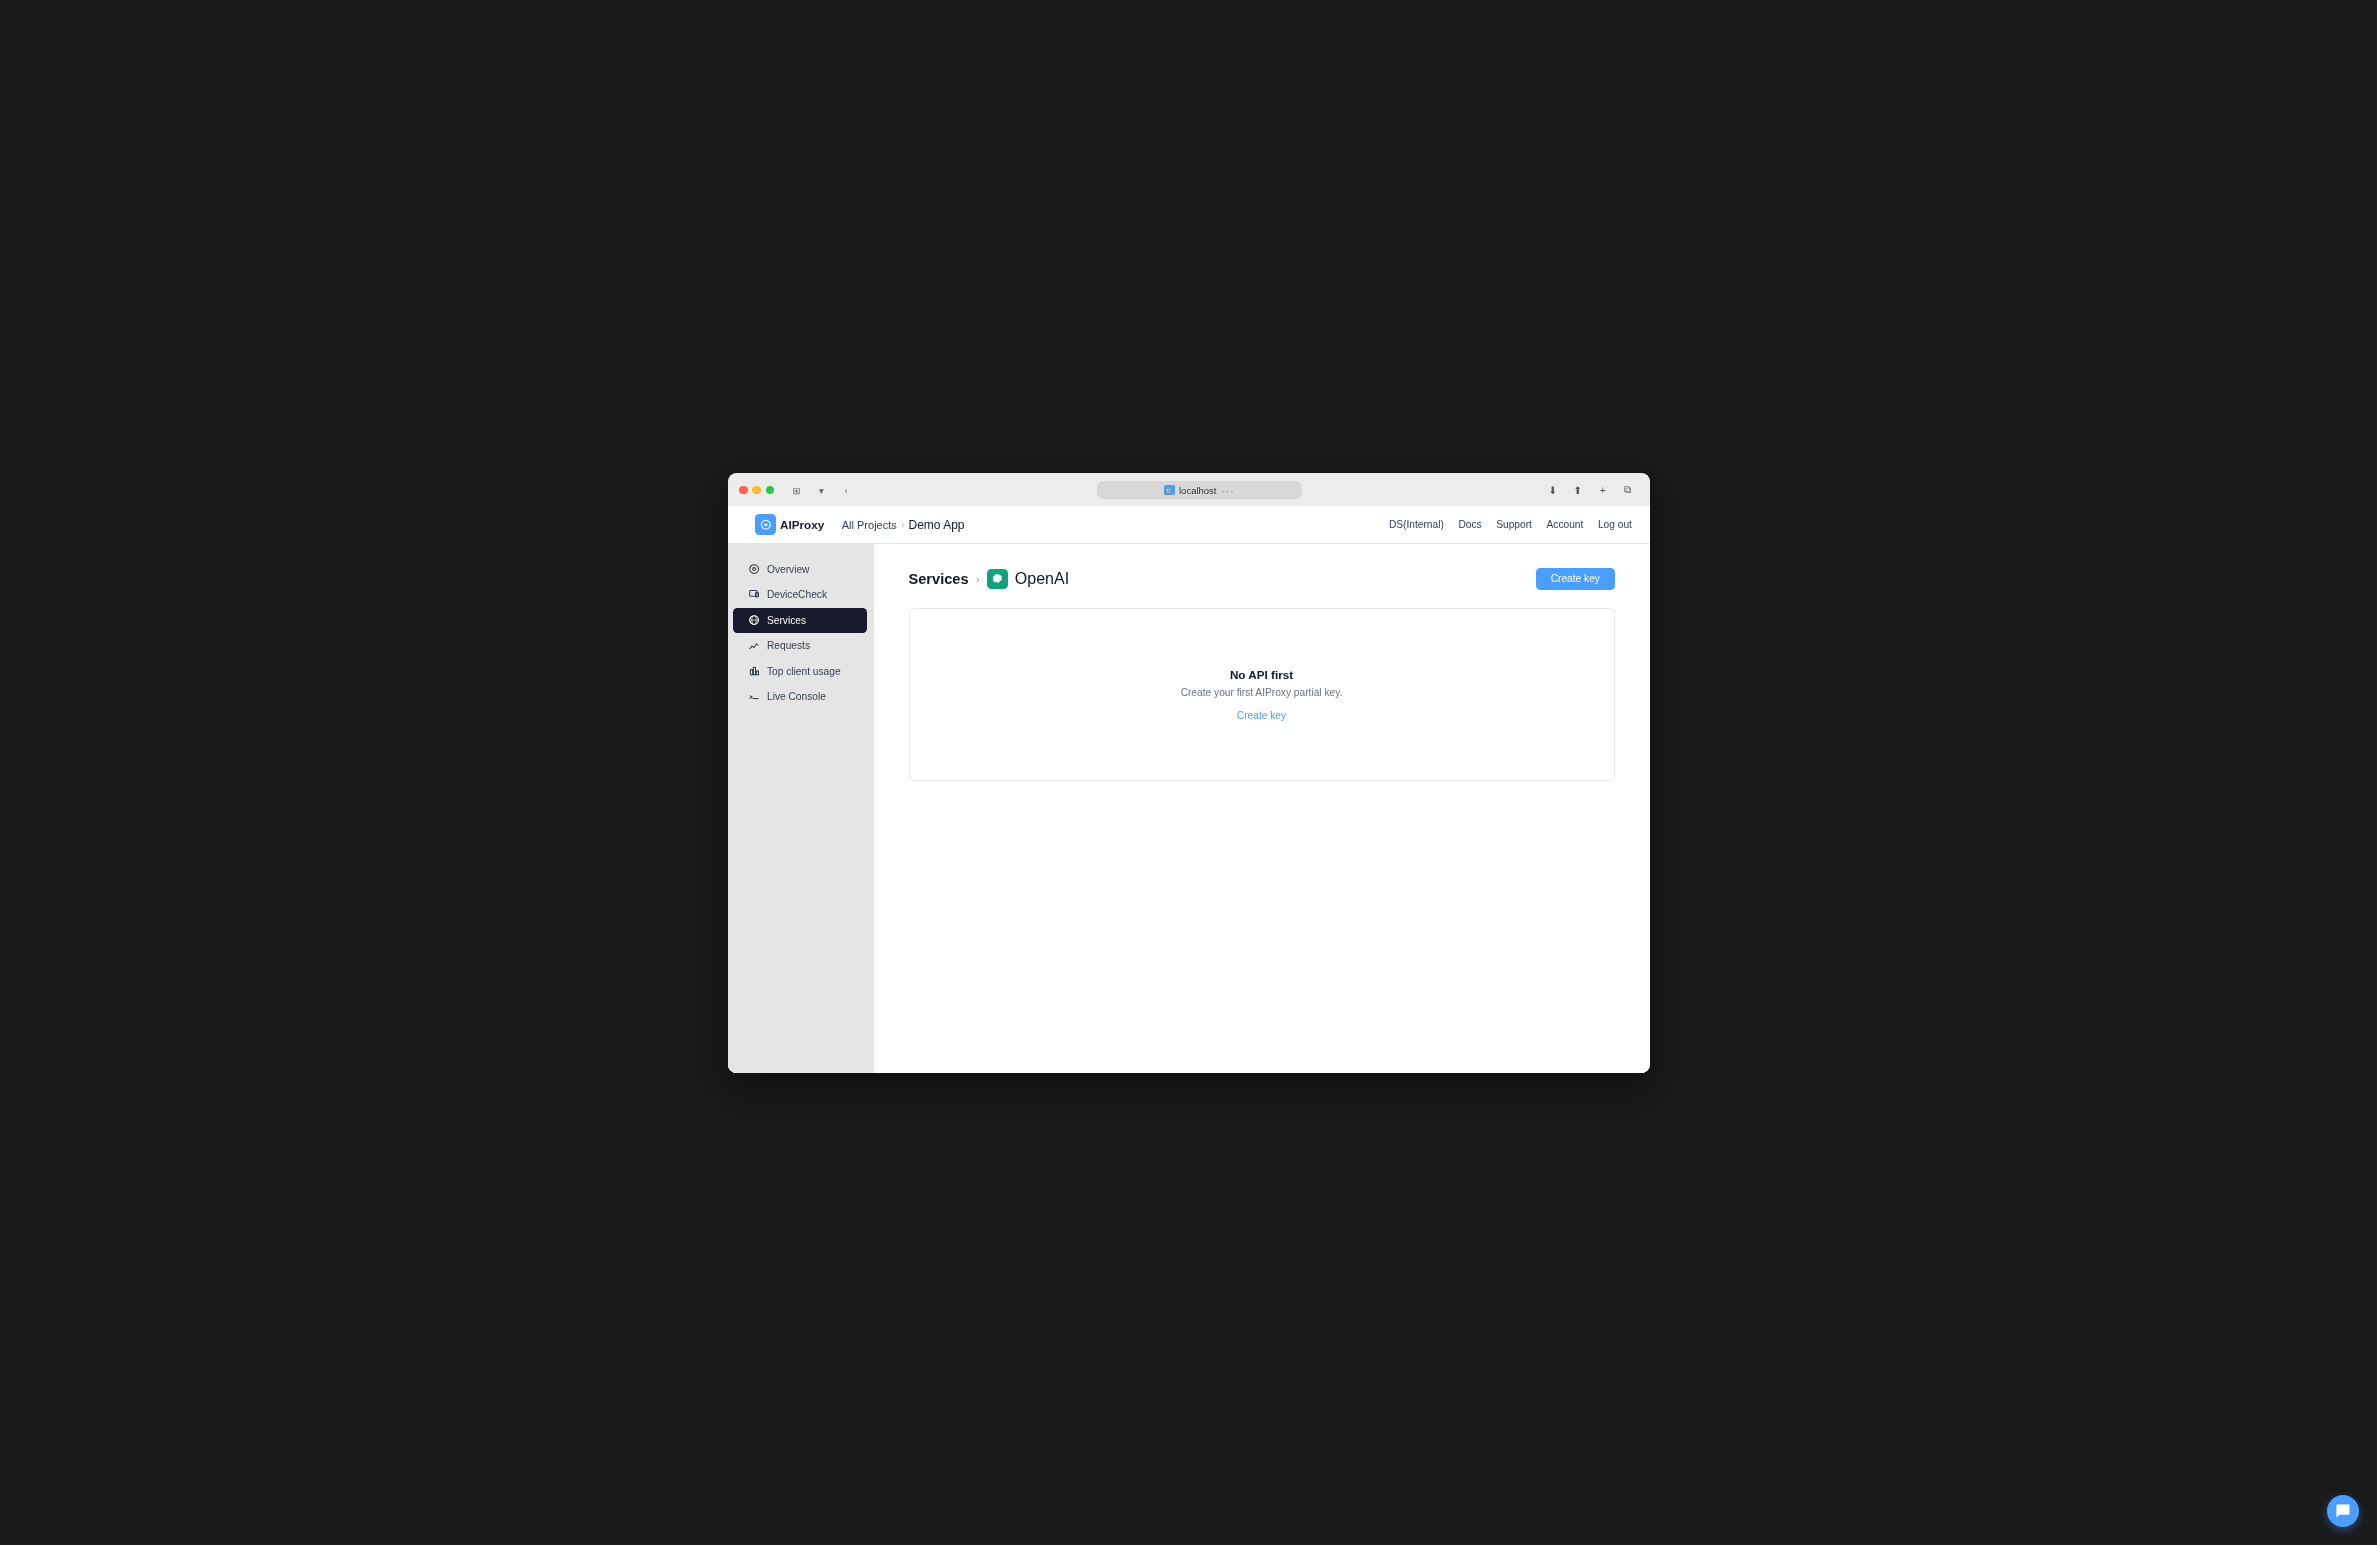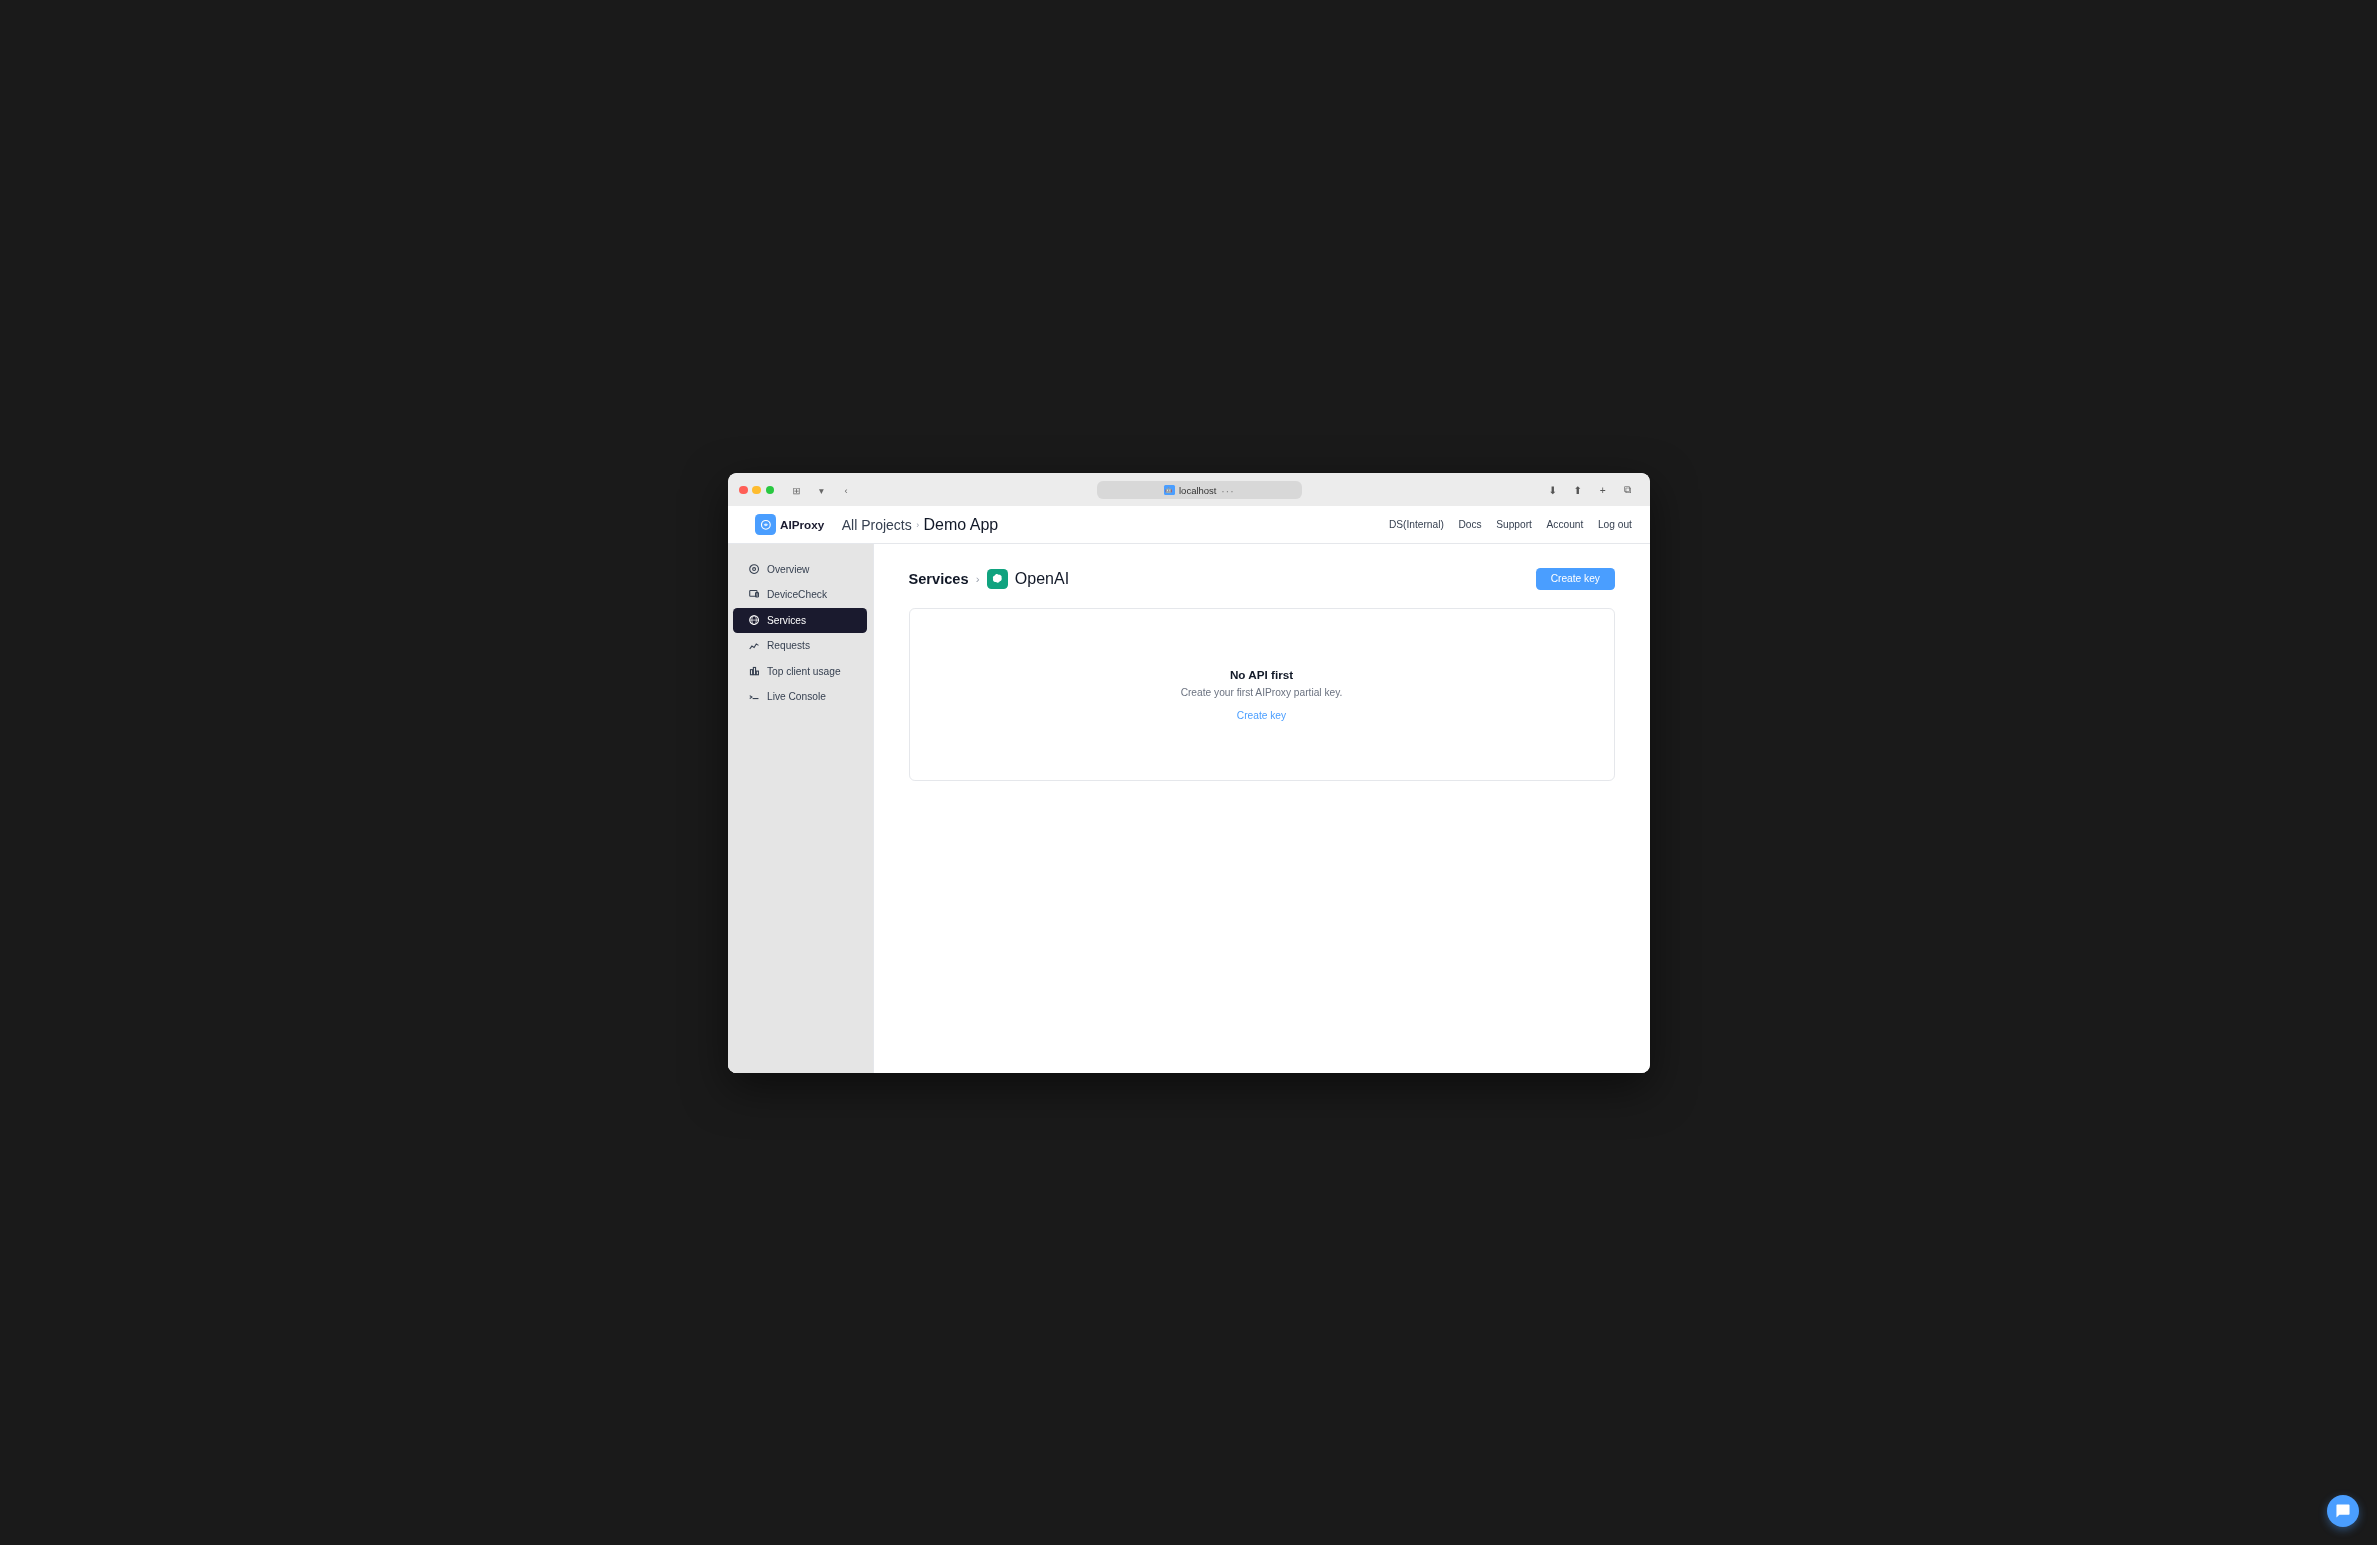--- a/index.html
+++ b/index.html
@@ -158,27 +158,27 @@
       font-size: 10.2px;
       color: #374151;
     }
     .breadcrumb-sep {
       color: #9ca3af;
       font-size: 8.8px;
     }
     .breadcrumb-link {
       color: #374151;
       cursor: pointer;
-      font-size: 14px;
+      font-size: 11px;
       text-align: center;
     }
     .breadcrumb-current {
       color: #111827;
       font-weight: 500;
-      font-size: 16px;
+      font-size: 12px;
     }
     .nav-right {
       margin-left: auto;
       display: flex;
       align-items: center;
       gap: 14.6px;
     }
     .nav-link {
       font-size: 10.2px;
       color: #374151;

